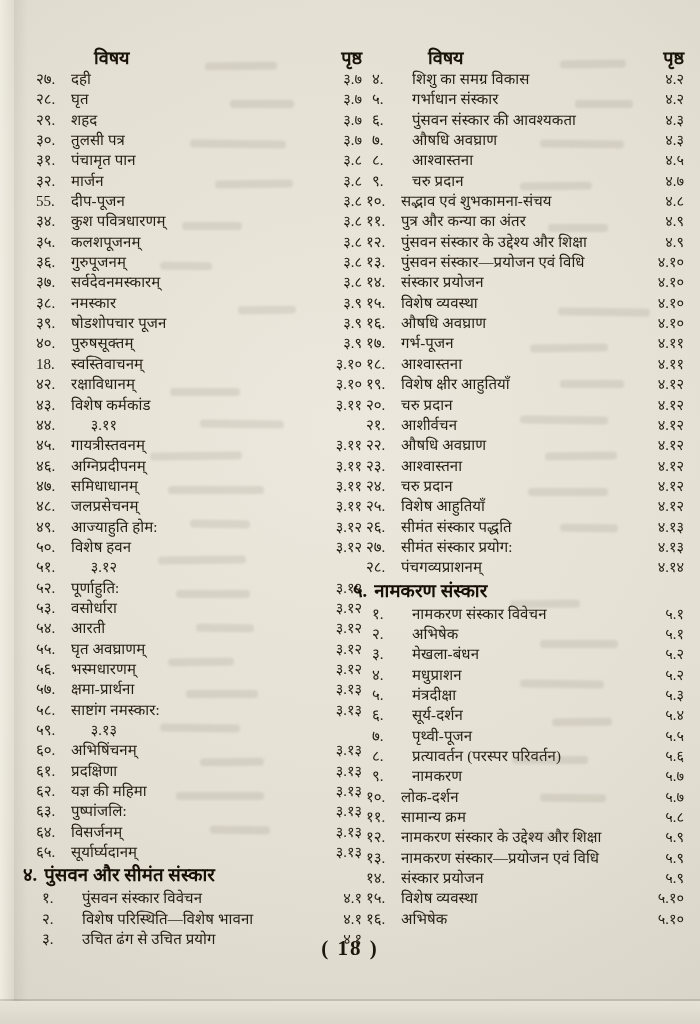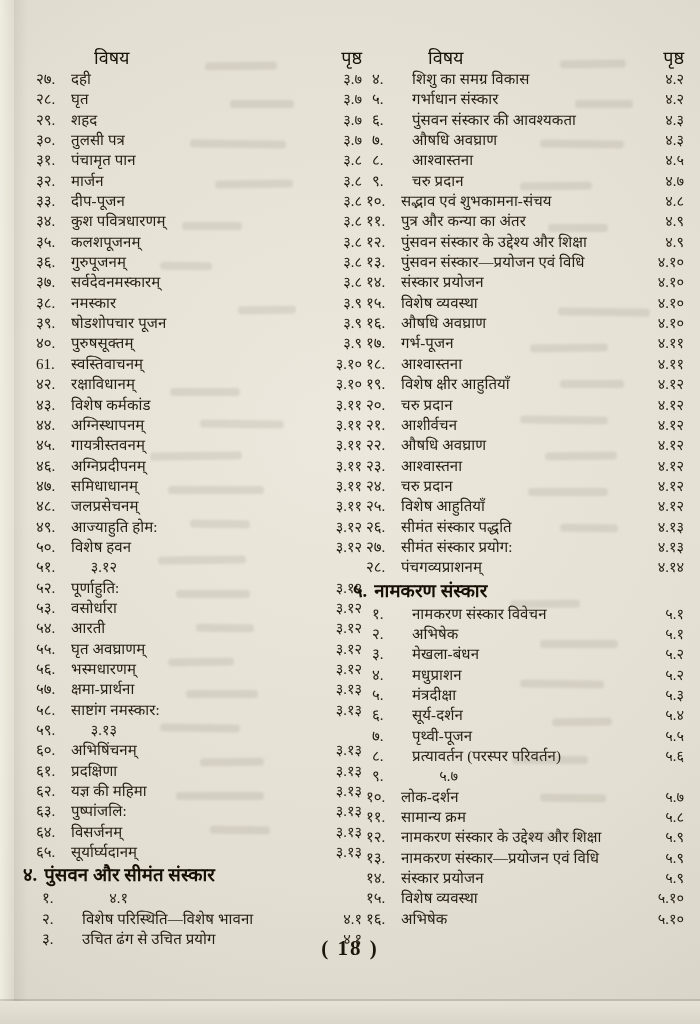--- a/index.html
+++ b/index.html
@@ -31,21 +31,21 @@
   }
   .below-crease{
     position:absolute;left:0;right:0;top:1001px;bottom:0;
     background:linear-gradient(180deg,#e6e2d5,#dad6c8);
   }
   .col{position:absolute;top:44px;}
   .col-left{left:36px;width:326px;}
   .col-right{left:366px;width:318px;}
   .hdr-row{
     display:flex;align-items:center;height:25px;
-    font-weight:normal;font-size:18px;color:#19130a;
+    font-weight:bold;font-size:18px;color:#19130a;
   }
   .hdr-subject{flex:1;}
   .col-left .hdr-subject{padding-left:58px;}
   .col-right .hdr-subject{padding-left:62px;}
   .hdr-page{flex:none;text-align:right;}
   .row{
     display:flex;align-items:baseline;height:20.35px;
     font-size:15px;line-height:20.35px;white-space:nowrap;
   }
   .row .num{flex:none;width:35px;}
@@ -107,21 +107,21 @@
           <span class="num">३१.</span>
           <span class="title">पंचामृत पान</span>
           <span class="pg">३.८</span>
         </div>
         <div class="row">
           <span class="num">३२.</span>
           <span class="title">मार्जन</span>
           <span class="pg">३.८</span>
         </div>
         <div class="row">
-          <span class="num">३३.</span>
+          <span class="num">55.</span>
           <span class="title">दीप-पूजन</span>
           <span class="pg">३.८</span>
         </div>
         <div class="row">
           <span class="num">३४.</span>
           <span class="title">कुश पवित्रधारणम्</span>
           <span class="pg">३.८</span>
         </div>
         <div class="row">
           <span class="num">३५.</span>
@@ -147,37 +147,36 @@
           <span class="num">३९.</span>
           <span class="title">षोडशोपचार पूजन</span>
           <span class="pg">३.९</span>
         </div>
         <div class="row">
           <span class="num">४०.</span>
           <span class="title">पुरुषसूक्तम्</span>
           <span class="pg">३.९</span>
         </div>
         <div class="row">
-          <span class="num">61.</span>
+          <span class="num">18.</span>
           <span class="title">स्वस्तिवाचनम्</span>
           <span class="pg">३.१०</span>
         </div>
         <div class="row">
           <span class="num">४२.</span>
           <span class="title">रक्षाविधानम्</span>
           <span class="pg">३.१०</span>
         </div>
         <div class="row">
           <span class="num">४३.</span>
           <span class="title">विशेष कर्मकांड</span>
           <span class="pg">३.११</span>
         </div>
         <div class="row">
           <span class="num">४४.</span>
-          <span class="title">अग्निस्थापनम्</span>
           <span class="pg">३.११</span>
         </div>
         <div class="row">
           <span class="num">४५.</span>
           <span class="title">गायत्रीस्तवनम्</span>
           <span class="pg">३.११</span>
         </div>
         <div class="row">
           <span class="num">४६.</span>
           <span class="title">अग्निप्रदीपनम्</span>
@@ -275,20 +274,21 @@
           <span class="num">६५.</span>
           <span class="title">सूर्यार्घ्यदानम्</span>
           <span class="pg">३.१३</span>
         </div>
         <div class="row section-row">
           <span class="num">४.</span>
           <span class="title">पुंसवन और सीमंत संस्कार</span>
         </div>
         <div class="row sub">
           <span class="num">१.</span>
+          <span class="title">पुंसवन संस्कार विवेचन</span>
           <span class="pg">४.१</span>
         </div>
         <div class="row sub">
           <span class="num">२.</span>
           <span class="title">विशेष परिस्थिति—विशेष भावना</span>
           <span class="pg">४.१</span>
         </div>
         <div class="row sub">
           <span class="num">३.</span>
           <span class="title">उचित ढंग से उचित प्रयोग</span>
@@ -467,20 +467,21 @@
           <span class="title">पृथ्वी-पूजन</span>
           <span class="pg">५.५</span>
         </div>
         <div class="row sub">
           <span class="num">८.</span>
           <span class="title">प्रत्यावर्तन (परस्पर परिवर्तन)</span>
           <span class="pg">५.६</span>
         </div>
         <div class="row sub">
           <span class="num">९.</span>
+          <span class="title">नामकरण</span>
           <span class="pg">५.७</span>
         </div>
         <div class="row">
           <span class="num">१०.</span>
           <span class="title">लोक-दर्शन</span>
           <span class="pg">५.७</span>
         </div>
         <div class="row">
           <span class="num">११.</span>
           <span class="title">सामान्य क्रम</span>

